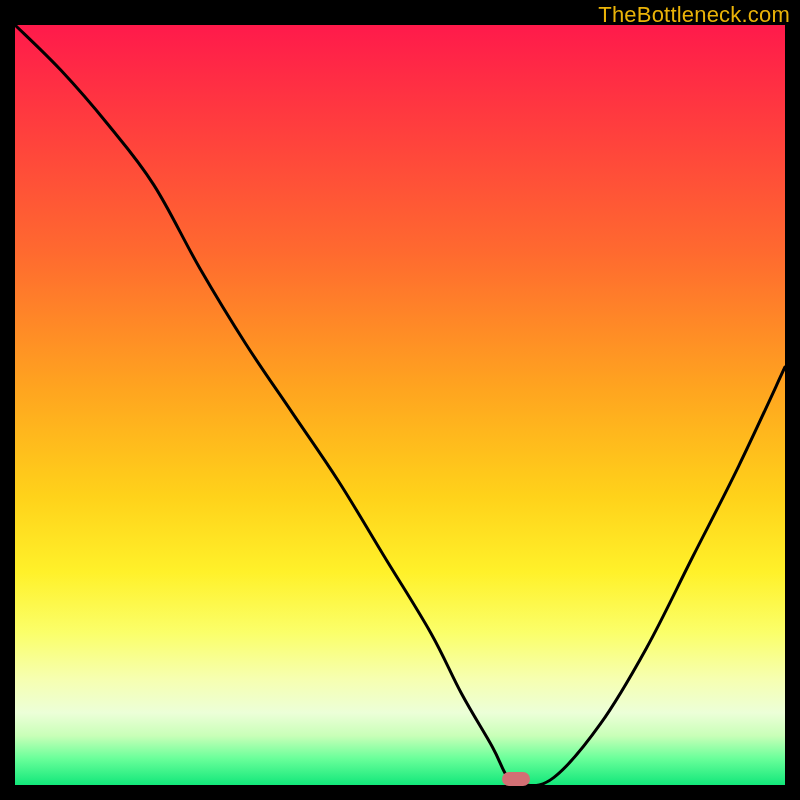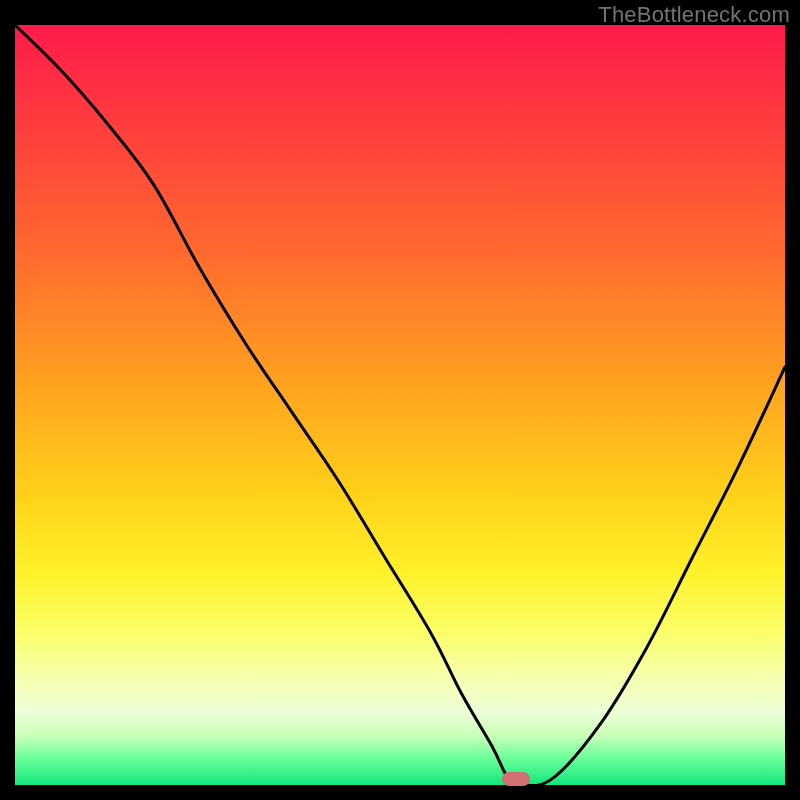--- a/index.html
+++ b/index.html
@@ -30,21 +30,21 @@
     position: absolute;
     left: 0;
     top: 0;
     width: 100%;
     height: 100%;
   }
   .watermark {
     position: absolute;
     top: 2px;
     right: 10px;
-    color: #737373;
+    color: #eab308;
     font-size: 22px;
     font-weight: 500;
     letter-spacing: 0.2px;
   }
   .curve {
     position: absolute;
     left: 0;
     top: 0;
     width: 100%;
     height: 100%;

